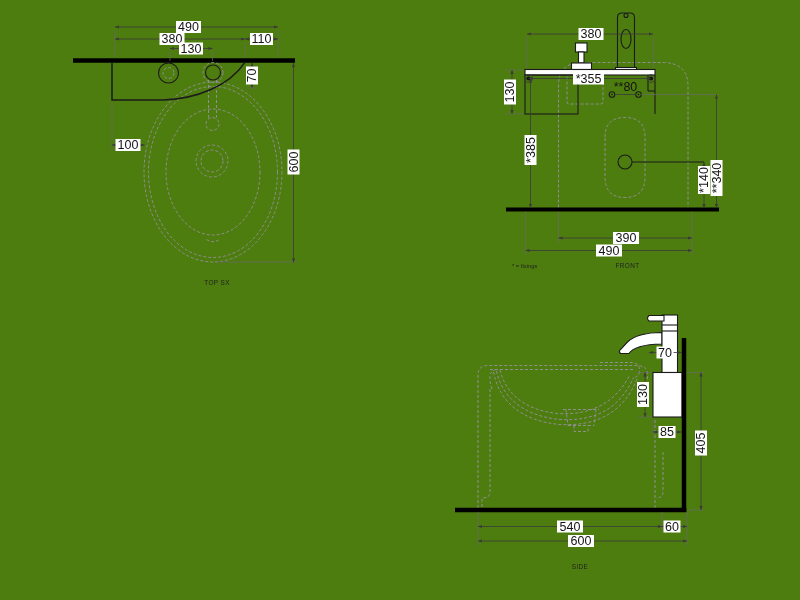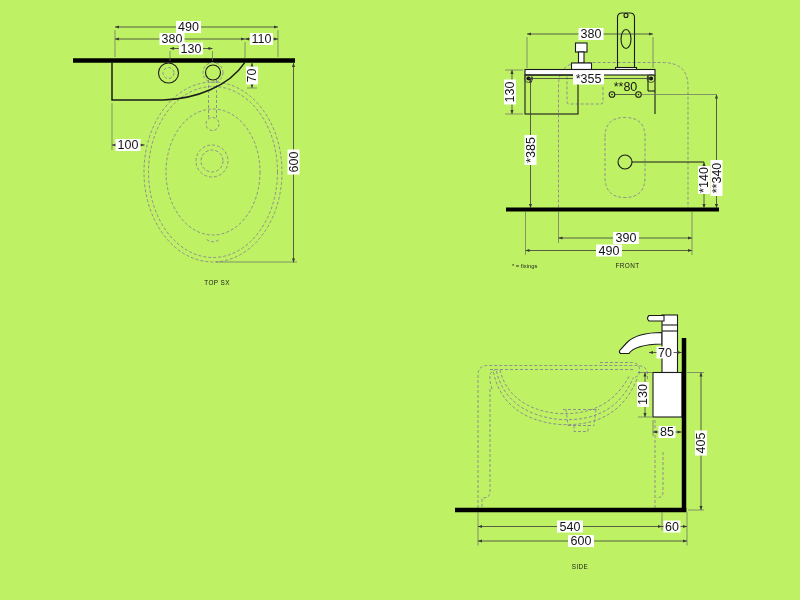--- a/index.html
+++ b/index.html
@@ -1,16 +1,16 @@
 <!DOCTYPE html>
 <html><head>
 <meta charset="utf-8">
 <style>
   html,body{margin:0;padding:0;background:#fff;}
-  #stage{position:relative;width:800px;height:600px;background:#bef264;overflow:hidden;
+  #stage{position:relative;width:800px;height:600px;background:#4d7c0f;overflow:hidden;
          font-family:"Liberation Sans",sans-serif;}
   svg{position:absolute;left:0;top:0;}
   .solid{stroke:#1b1b1b;stroke-width:1.5;fill:none;stroke-linecap:round;}
   .thin{stroke:#1b1b1b;stroke-width:1.1;fill:none;}
   .heavy{stroke:#000;fill:none;}
   .dash{stroke:#8f8f8f;stroke-width:1;fill:none;stroke-dasharray:3 2;stroke-linecap:butt;}
   .dim{stroke:#3a3a3a;stroke-width:0.8;fill:none;}
   .ext{stroke:#6a6a6a;stroke-width:0.7;fill:none;}
   .dimtxt{font-family:"Liberation Sans",sans-serif;font-size:12.5px;fill:#141414;text-anchor:middle;}
   .lbl{font-family:"Liberation Sans",sans-serif;font-size:6.4px;fill:#222;text-anchor:middle;letter-spacing:0.4px;}

